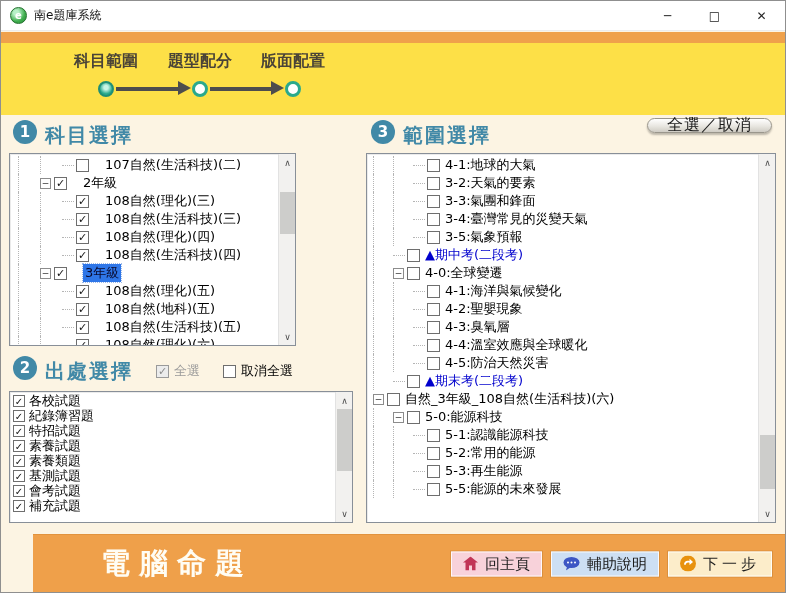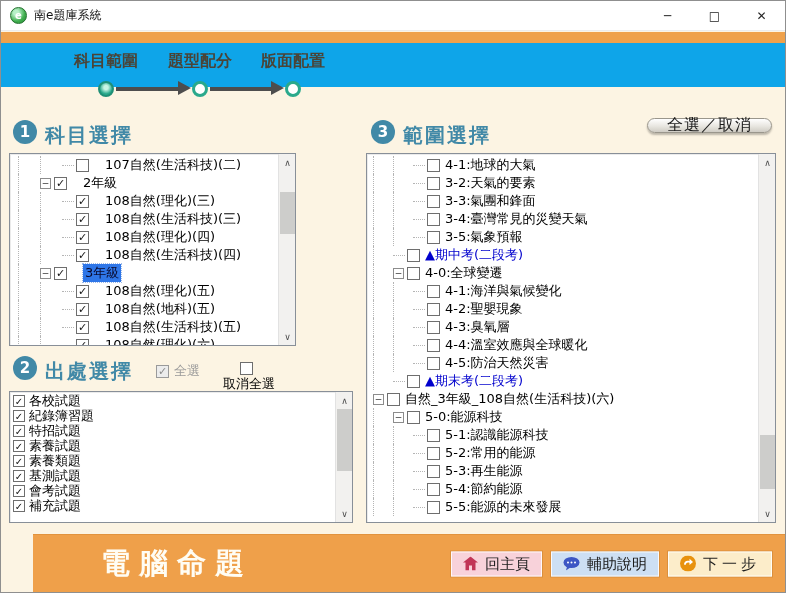--- a/index.html
+++ b/index.html
@@ -9,21 +9,21 @@
   
   .titlebar{position:absolute;top:0;left:0;right:0;height:30px;background:#ffffff;display:flex;align-items:center;border-bottom:1px solid #ececec;}
   .app-icon{width:17px;height:17px;border-radius:50%;margin-left:9px;
     background:radial-gradient(circle at 35% 32%,#b8f0c8 0 18%,#3fae4e 60%,#2d8c3a);border:1px solid #23702e;
     color:#fff;font-size:10px;font-weight:bold;display:flex;align-items:center;justify-content:center;}
   .title-text{margin-left:7px;font-size:12px;color:#111;}
   .win-controls{margin-left:auto;display:flex;height:100%;}
   .win-btn{width:47px;height:100%;display:flex;align-items:center;justify-content:center;font-size:12px;color:#222;}
   
   .orange-strip{position:absolute;top:31px;left:0;right:0;height:11px;background:#efa14b;}
-  .stepper{position:absolute;top:42px;left:0;right:0;height:44px;background:#0ea5e9;}
+  .stepper{position:absolute;top:42px;left:0;right:0;height:72px;background:#fde047;}
   .step-label{position:absolute;top:8px;width:80px;text-align:center;font-size:16px;font-weight:bold;color:#4a4437;}
   .step-circle{position:absolute;top:38px;width:16px;height:16px;border-radius:50%;}
   .step-circle.done{background:radial-gradient(circle at 50% 38%,#c8f5e4 0 22%,#2aa98c 65%);border:2px solid #1f8f76;}
   .step-circle.todo{background:#fff;border:3px solid #2aa98c;}
   .step-line{position:absolute;top:44px;height:4px;background:#4d4d4d;}
   .step-arrow{position:absolute;top:38px;width:0;height:0;border-top:7px solid transparent;border-bottom:7px solid transparent;border-left:13px solid #4d4d4d;}
   
   .num-badge{position:absolute;width:24px;height:24px;border-radius:50%;background:#4189a7;color:#fff;
     font-size:15px;font-weight:bold;display:flex;align-items:center;justify-content:center;}
   .sec-title{position:absolute;font-size:20px;font-weight:bold;color:#4189a7;letter-spacing:2px;}
@@ -191,21 +191,21 @@
       <div class="sb-btn sb-down">∨</div>
     </div>
   </div>
 
   <div class="num-badge" style="left:12px;top:355px;">2</div>
   <div class="sec-title" style="left:44px;top:357px;">出處選擇</div>
   <div class="inline-check" style="left:155px;top:361px;">
     <span class="cb dis">✓</span>
     <span class="lbl-dis">全選</span>
   </div>
-  <div class="inline-check" style="left:222px;top:361px;flex-direction:column;">
+  <div class="inline-check" style="left:222px;top:361px;">
     <span class="cb"></span>
     <span>取消全選</span>
   </div>
 
   <div class="listbox" style="left:8px;top:390px;width:344px;height:132px;">
     <div class="tree-content" style="top:1px;">
         <div class="srow">
           <span class="cb">✓</span>
           <span class="slabel">各校試題</span>
         </div>
@@ -363,27 +363,20 @@
           <span class="dots"></span>
           <span class="cb"></span>
           <span class="tlabel">5-2:常用的能源</span>
         </div>
         <div class="trow">
           <span class="ind"></span>
           <span class="ind"></span>
           <span class="dots"></span>
           <span class="cb"></span>
           <span class="tlabel">5-3:再生能源</span>
-        </div>
-        <div class="trow">
-          <span class="ind"></span>
-          <span class="ind"></span>
-          <span class="dots"></span>
-          <span class="cb"></span>
-          <span class="tlabel">5-4:節約能源</span>
         </div>
         <div class="trow">
           <span class="ind"></span>
           <span class="ind"></span>
           <span class="dots"></span>
           <span class="cb"></span>
           <span class="tlabel">5-5:能源的未來發展</span>
         </div>
       </div>
     <div class="sbar">

